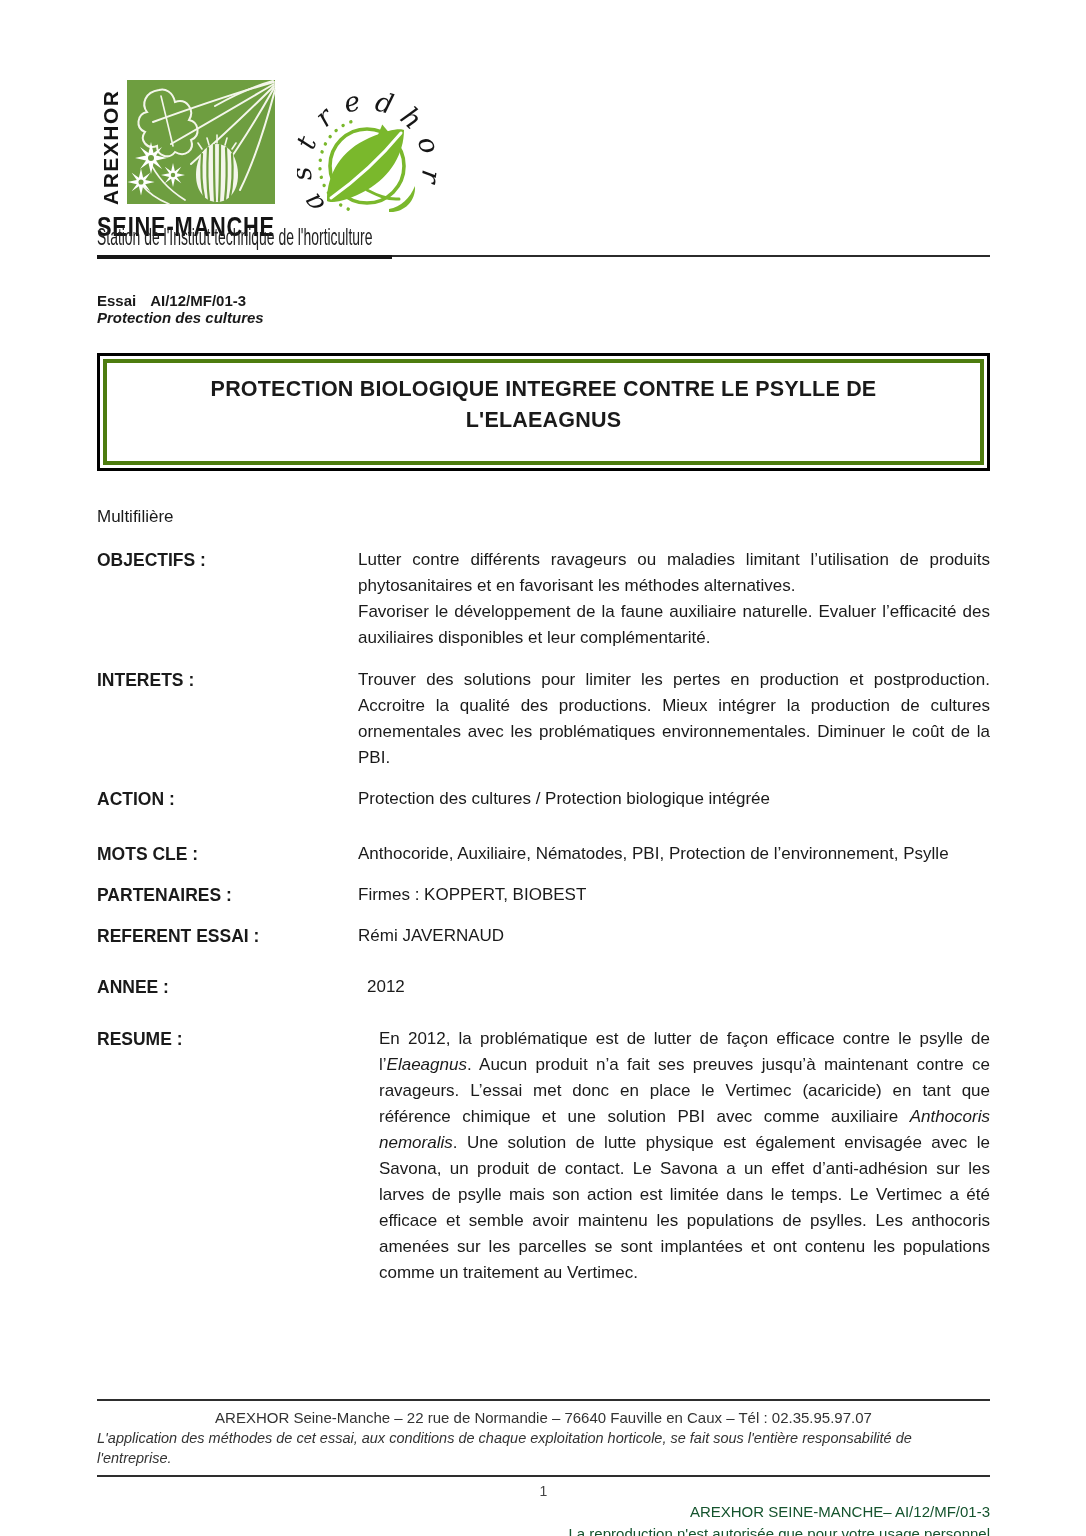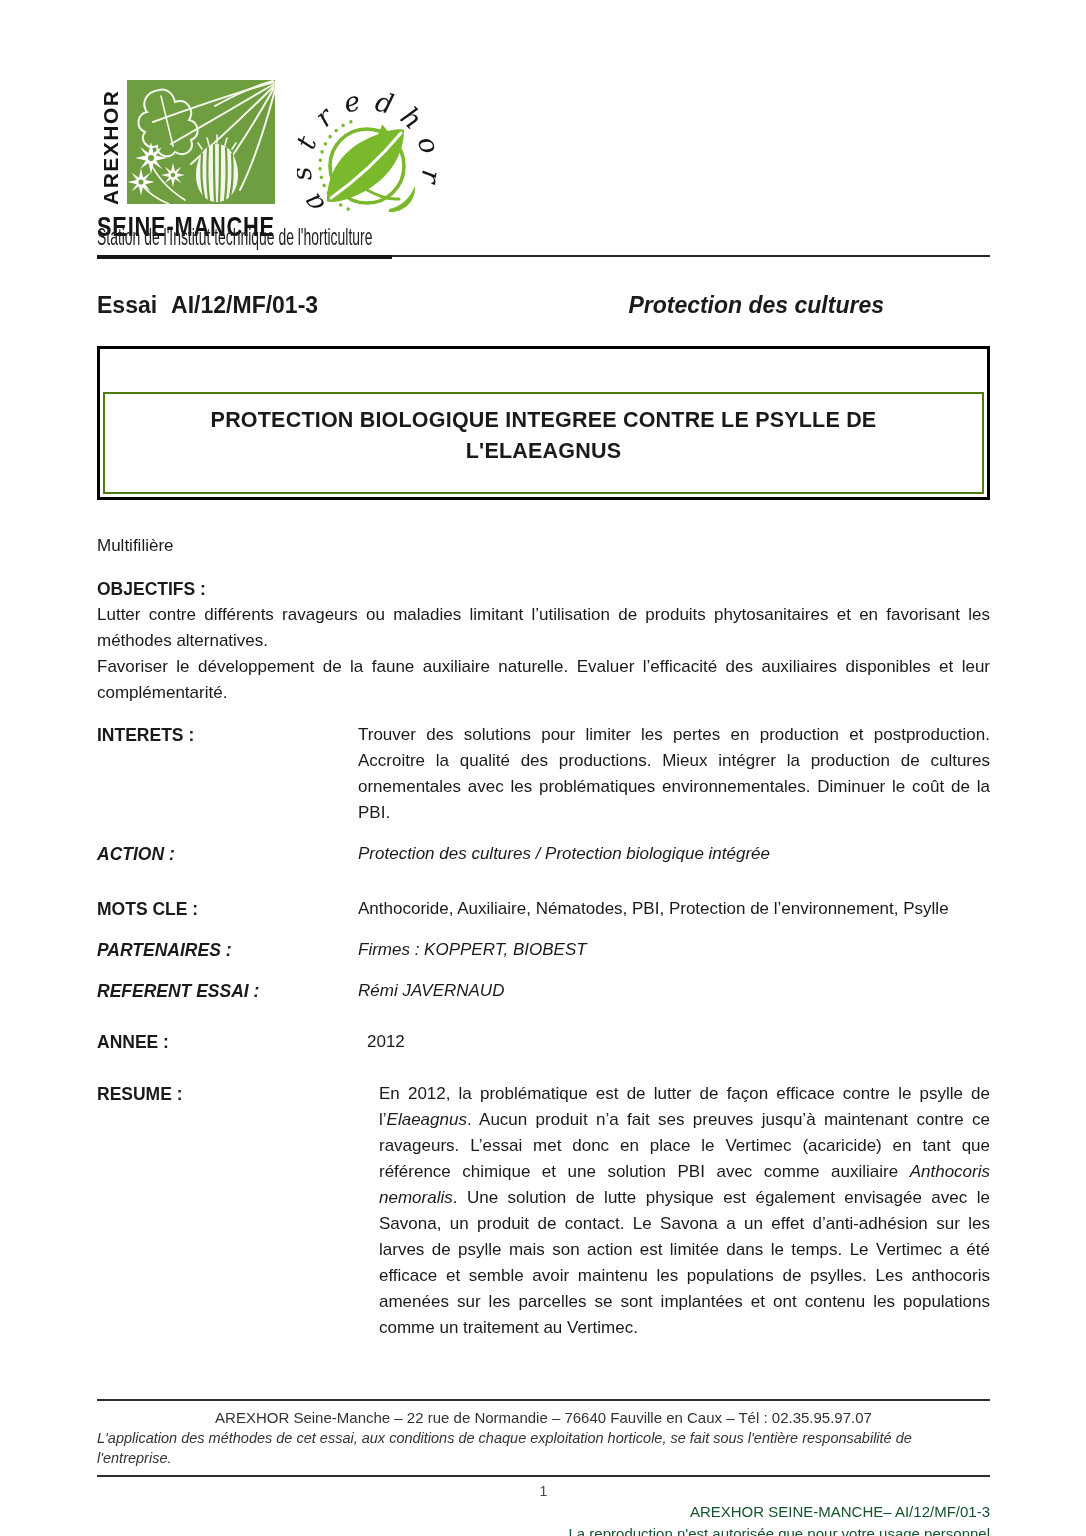--- a/index.html
+++ b/index.html
@@ -16,38 +16,38 @@
     margin-top:4px; font-size:24px; font-weight:500; color:#222;
     white-space:nowrap; transform:scaleX(0.58); transform-origin:left bottom;
     letter-spacing:0px; height:30px; line-height:30px;
   }
   .station-rule { position:relative; height:6px; margin-top:3px; }
   .station-rule .thick { position:absolute; left:0; top:0; width:295px; height:4px; background:#161616; }
   .station-rule .thin  { position:absolute; left:295px; right:0; top:0; height:2px; background:#2b2b2b; }
 
   
   .essai-row { margin-top:31px; display:flex; justify-content:space-between; align-items:baseline;
-               font-weight:bold; font-size:23px; }
+               font-weight:bold; font-size:15px;flex-direction:column; }
   .essai-left .code { margin-left:14px; }
   .essai-right { font-style:italic; margin-right:106px; }
 
   
   .title-box-outer { margin-top:27px; border:3px solid #000; padding:3px; background:#fff; }
-  .title-box-inner { border:2px solid #4d7c0f; padding:11px 31px 25px;margin-top:40px; }
+  .title-box-inner { border:4px solid #4d7c0f; padding:11px 31px 25px; }
   .doc-title { margin:0; text-align:center; font-size:21.5px; line-height:31px; font-weight:bold; letter-spacing:0.2px; }
 
   
   .row { display:flex; }
   .row .lbl { width:261px; flex-shrink:0; font-weight:bold; font-size:17.5px; line-height:26px; }
   .row .val { flex:1; font-size:17px; line-height:26px; }
   .val p { margin:0; text-align:justify; }
   .val .line { display:block; }
   .indent8 { padding-left:9px; }
-  .mt33 { margin-top:33px; } .mt17 { margin-top:17px;flex-direction:column; } .mt16 { margin-top:16px; }
-  .mt15 { margin-top:15px;font-style:italic; } .mt29 { margin-top:29px; } .mt25 { margin-top:25px; } .mt26 { margin-top:26px;gap:12px; }
+  .mt33 { margin-top:33px; } .mt17 { margin-top:17px; } .mt16 { margin-top:16px; }
+  .mt15 { margin-top:15px; } .mt29 { margin-top:29px; } .mt25 { margin-top:25px; } .mt26 { margin-top:26px;gap:12px; }
   .it { font-style:italic; }
 
   
   .footer { position:absolute; left:97px; right:96px; top:1399px; }
   .f-rule { height:2px; background:#2e2e2e; }
   .f-address { margin-top:7px; text-align:center; font-size:15px; color:#333; line-height:20px; }
   .f-disclaimer { text-align:left; font-style:italic; font-size:14.5px; color:#333; line-height:20px; }
   .f-rule2 { height:2px; background:#2e2e2e; margin-top:7px; }
   .f-page { text-align:center; font-size:14px; color:#444; margin-top:5px; line-height:18px; }
   .f-right { text-align:right; font-size:15px; color:#14532d; line-height:21px; margin-top:1px; }

